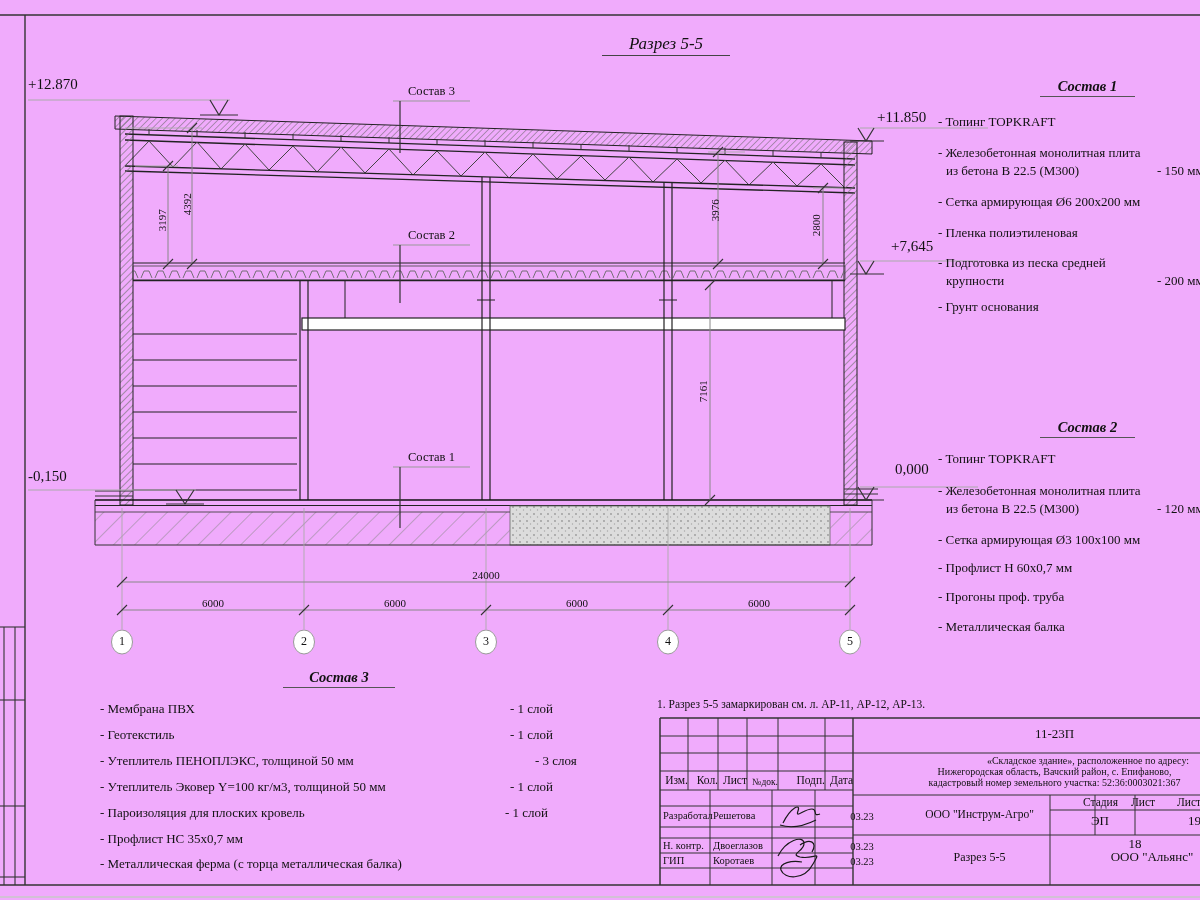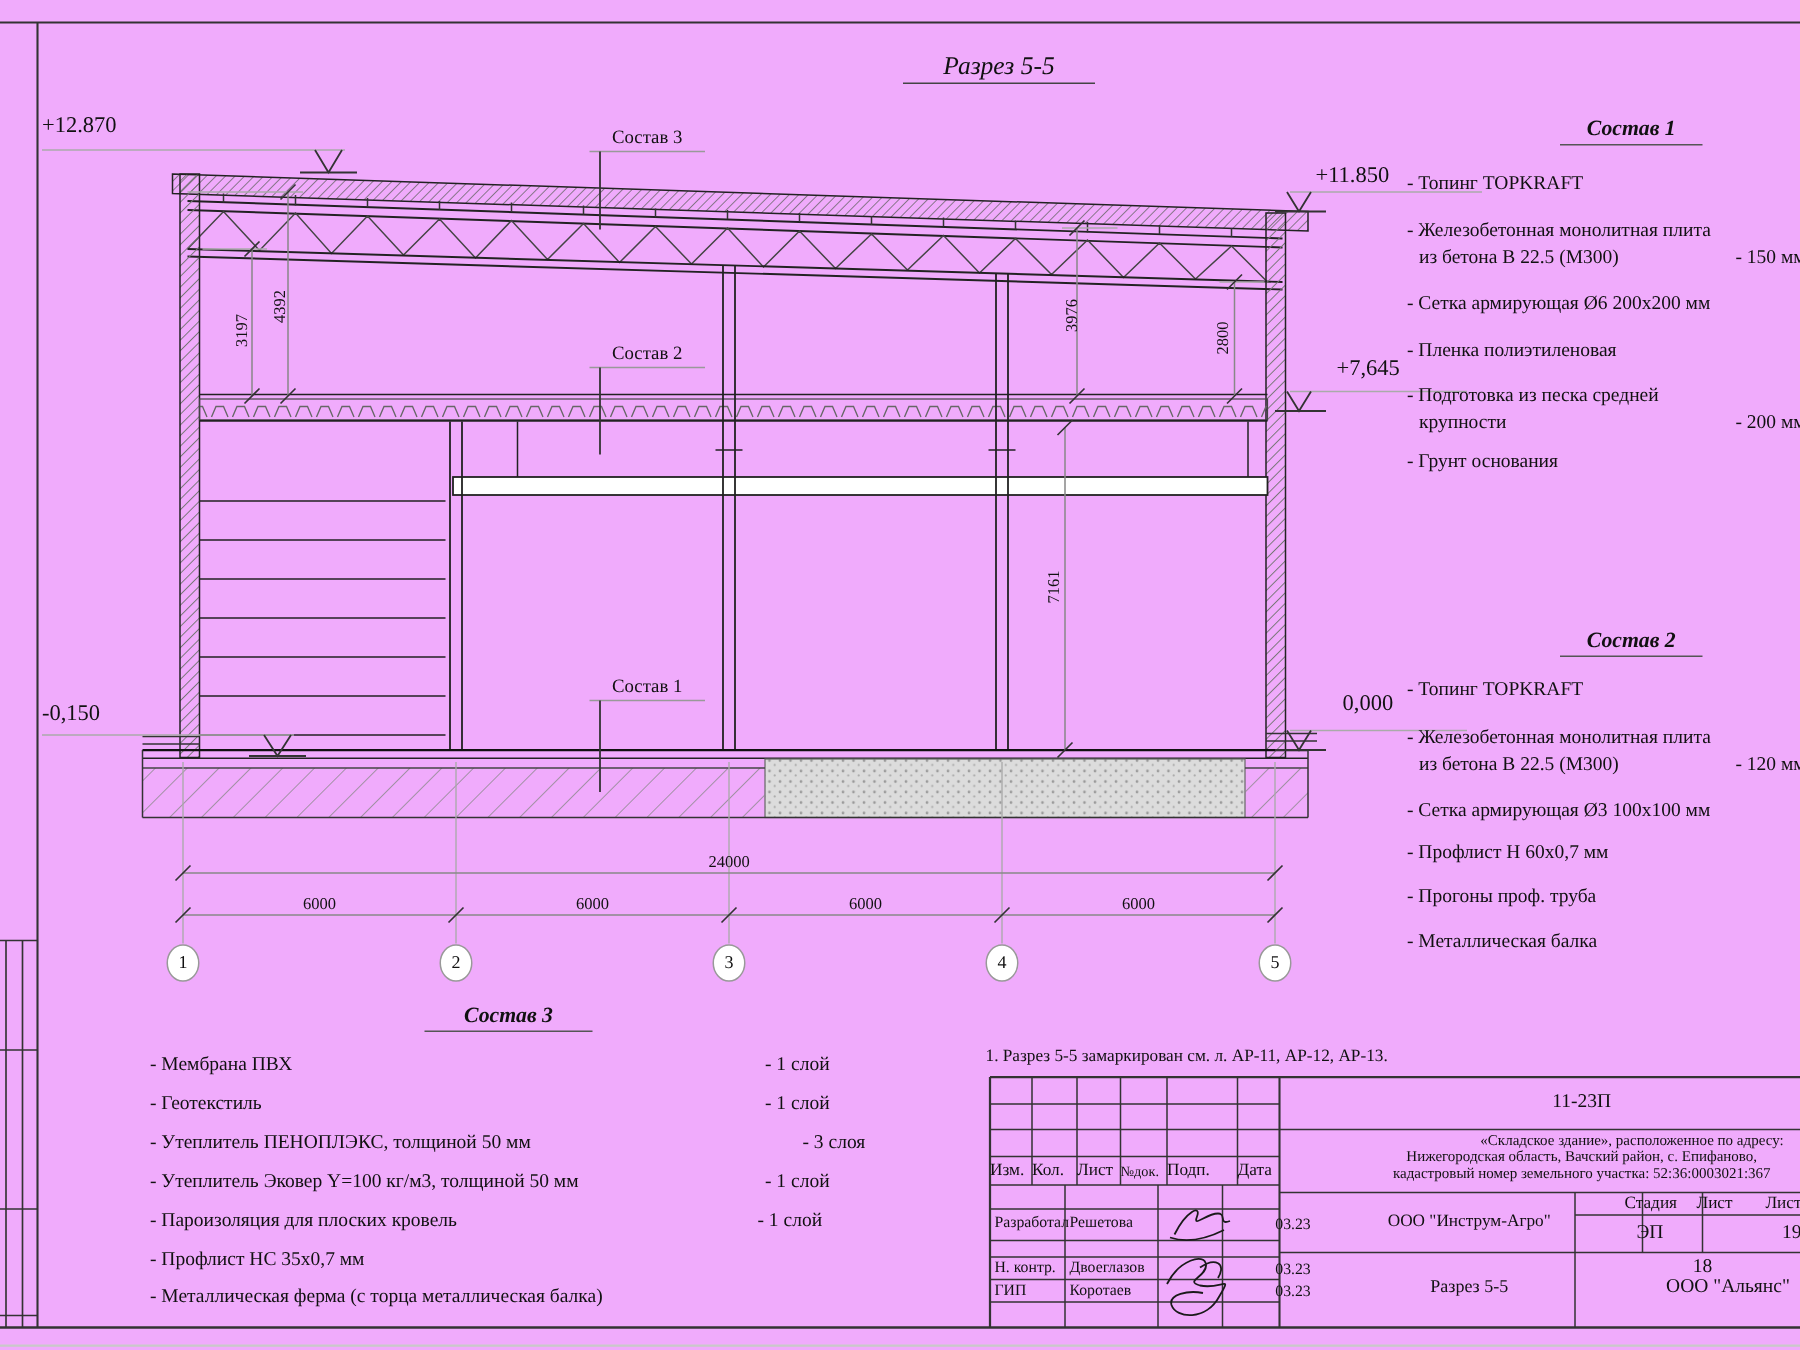--- a/index.html
+++ b/index.html
@@ -8,21 +8,21 @@
   .lw{position:absolute;left:0;top:0;}
   .t{position:absolute;white-space:nowrap;color:#111;line-height:1.15;}
   .it{font-style:italic;}
   .lh{font-size:14.5px;font-style:italic;text-align:center;border-bottom:1px solid #555;padding-bottom:1px;font-weight:bold;}
   .li{font-size:13px;}
   .vd{font-size:11px;width:50px;text-align:center;transform:rotate(-90deg);}
   .hd{font-size:11px;width:60px;text-align:center;}
   .ax{font-size:12px;width:20px;text-align:center;}
   .el{font-size:15px;}
   .co{font-size:12.5px;}
-  .tbh{font-size:11.5px;text-align:left;}
+  .tbh{font-size:11.5px;text-align:right;}
   .tbs{font-size:10.5px;}
   .tbc{text-align:center;padding-left:28px;}
 </style>
 </head>
 <body>
 
 <div class="sheet">
 
 <svg class="lw" width="1200" height="900" viewBox="0 0 1200 900">
   <defs>

